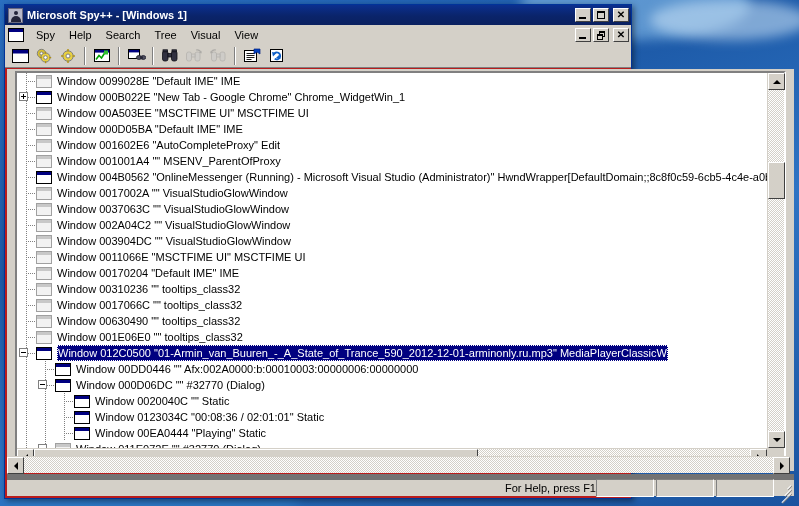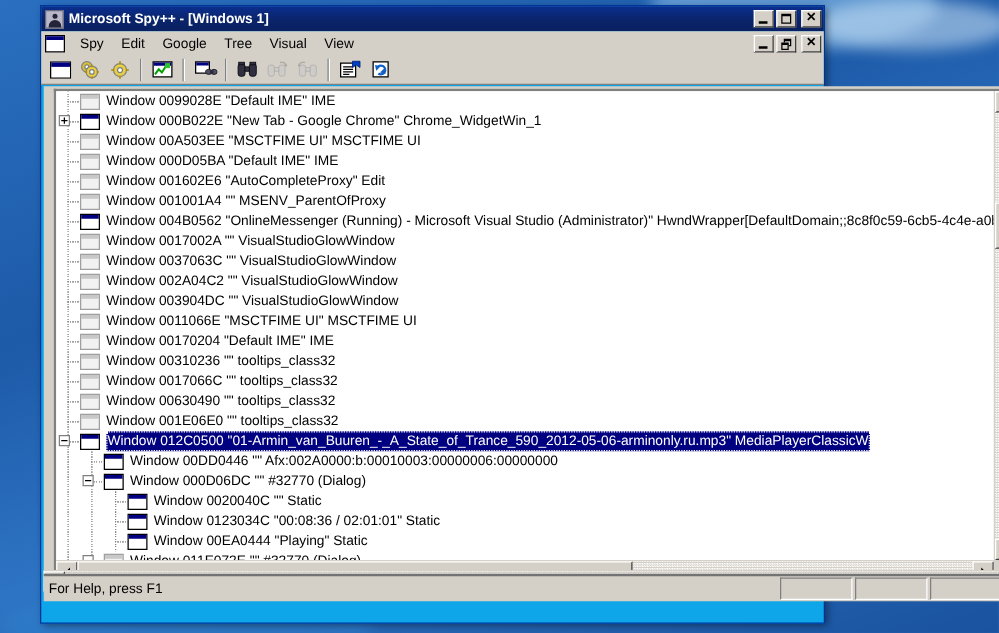--- a/index.html
+++ b/index.html
@@ -25,25 +25,24 @@
     pointer-events: none;
   }
 
   
   .app-window {
     position: absolute;
     left: 4px;
     top: 4px;
     width: 628px;
     height: 495px;
-    background: #0ea5e9;
+    background: #b91c1c;
     border: 1px solid #003399;
     box-sizing: border-box;
     box-shadow: 2px 2px 6px rgba(0,0,0,.45);
-    margin-left: 28px;
   }
 
   
   .titlebar {
     height: 20px;
     background: #0a246a;
     background: linear-gradient(180deg, #0b2f8f 0%, #0a246a 55%, #0a2060 100%);
     display: flex;
     align-items: center;
     padding: 0 2px 0 3px;
@@ -369,28 +368,29 @@
     width: 783px;
     height: 17px;
     background: repeating-conic-gradient(#ffffff 0 25%, #d4d0c8 0 50%) 0 0/2px 2px;
     box-sizing: border-box;
   }
 
   
   .statusbar {
     position: absolute;
     left: 2px;
-    bottom: 17px;
+    bottom: 2px;
     width: 787px;
     height: 22px;
     background: #d4d0c8;
     display: flex;
     align-items: center;
     box-sizing: border-box;
-    border-top: 2px solid #737373;
+    border-top: 6px solid #737373;
+    text-align: right;
   }
   .status-main {
     flex: 1 1 auto;
     height: 18px;
     line-height: 18px;
     padding-left: 4px;
     font-size: 11px;
     color: #000;
   }
   .status-pane {
@@ -436,22 +436,22 @@
       <div class="winbtn gl-min"></div>
       <div class="winbtn gl-max"></div>
       <div class="winbtn gl-close close">✕</div>
     </div>
   </div>
 
   <div class="menubar">
     <div class="mdi-icon"></div>
     <div class="menu-items">
       <div class="menu-item">Spy</div>
-      <div class="menu-item">Edit</div>
-      <div class="menu-item">Google</div>
+      <div class="menu-item">Help</div>
+      <div class="menu-item">Search</div>
       <div class="menu-item">Tree</div>
       <div class="menu-item">Visual</div>
       <div class="menu-item">View</div>
     </div>
     <div class="winbtns">
       <div class="winbtn gl-min"></div>
       <div class="winbtn gl-restore"></div>
       <div class="winbtn gl-close close">✕</div>
     </div>
   </div>
@@ -729,21 +729,21 @@
               <span class="wicon gray"></span>
               <span class="row-label">Window 001E06E0 "" tooltips_class32</span>
             </div>
             <div class="row selected">
               <span class="hook">
                 <span class="h-v full"></span>
                 <span class="h-h"></span>
                 <span class="pm"></span>
               </span>
               <span class="wicon"></span>
-              <span class="row-label">Window 012C0500 "01-Armin_van_Buuren_-_A_State_of_Trance_590_2012-05-06-arminonly.ru.mp3" MediaPlayerClassicW</span>
+              <span class="row-label">Window 012C0500 "01-Armin_van_Buuren_-_A_State_of_Trance_590_2012-12-01-arminonly.ru.mp3" MediaPlayerClassicW</span>
             </div>
             <div class="row">
               <span class="indent" style="width: 19px;">
                 <span class="vline" style="left: 9px;"></span>
               </span>
               <span class="hook">
                 <span class="h-v full"></span>
                 <span class="h-h"></span>
               </span>
               <span class="wicon"></span>

